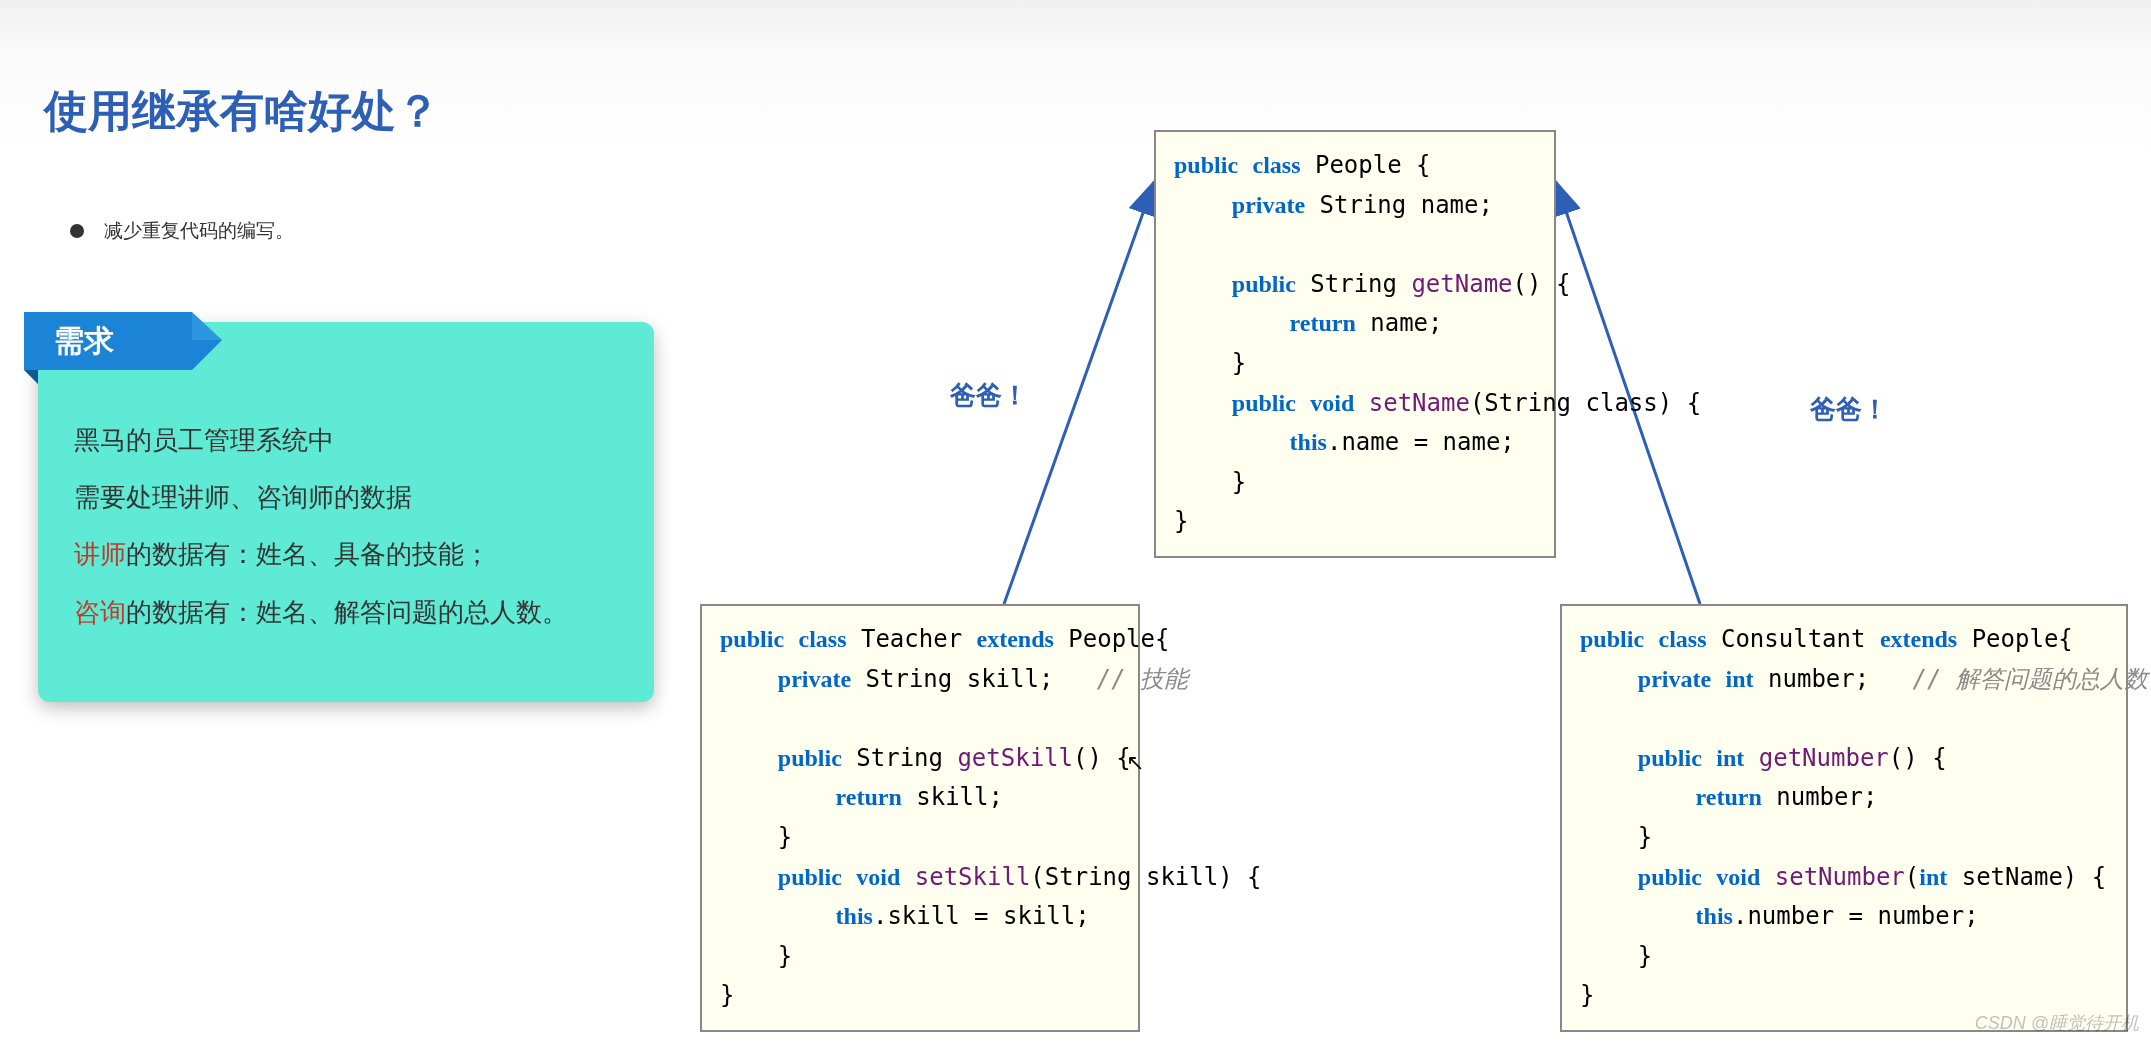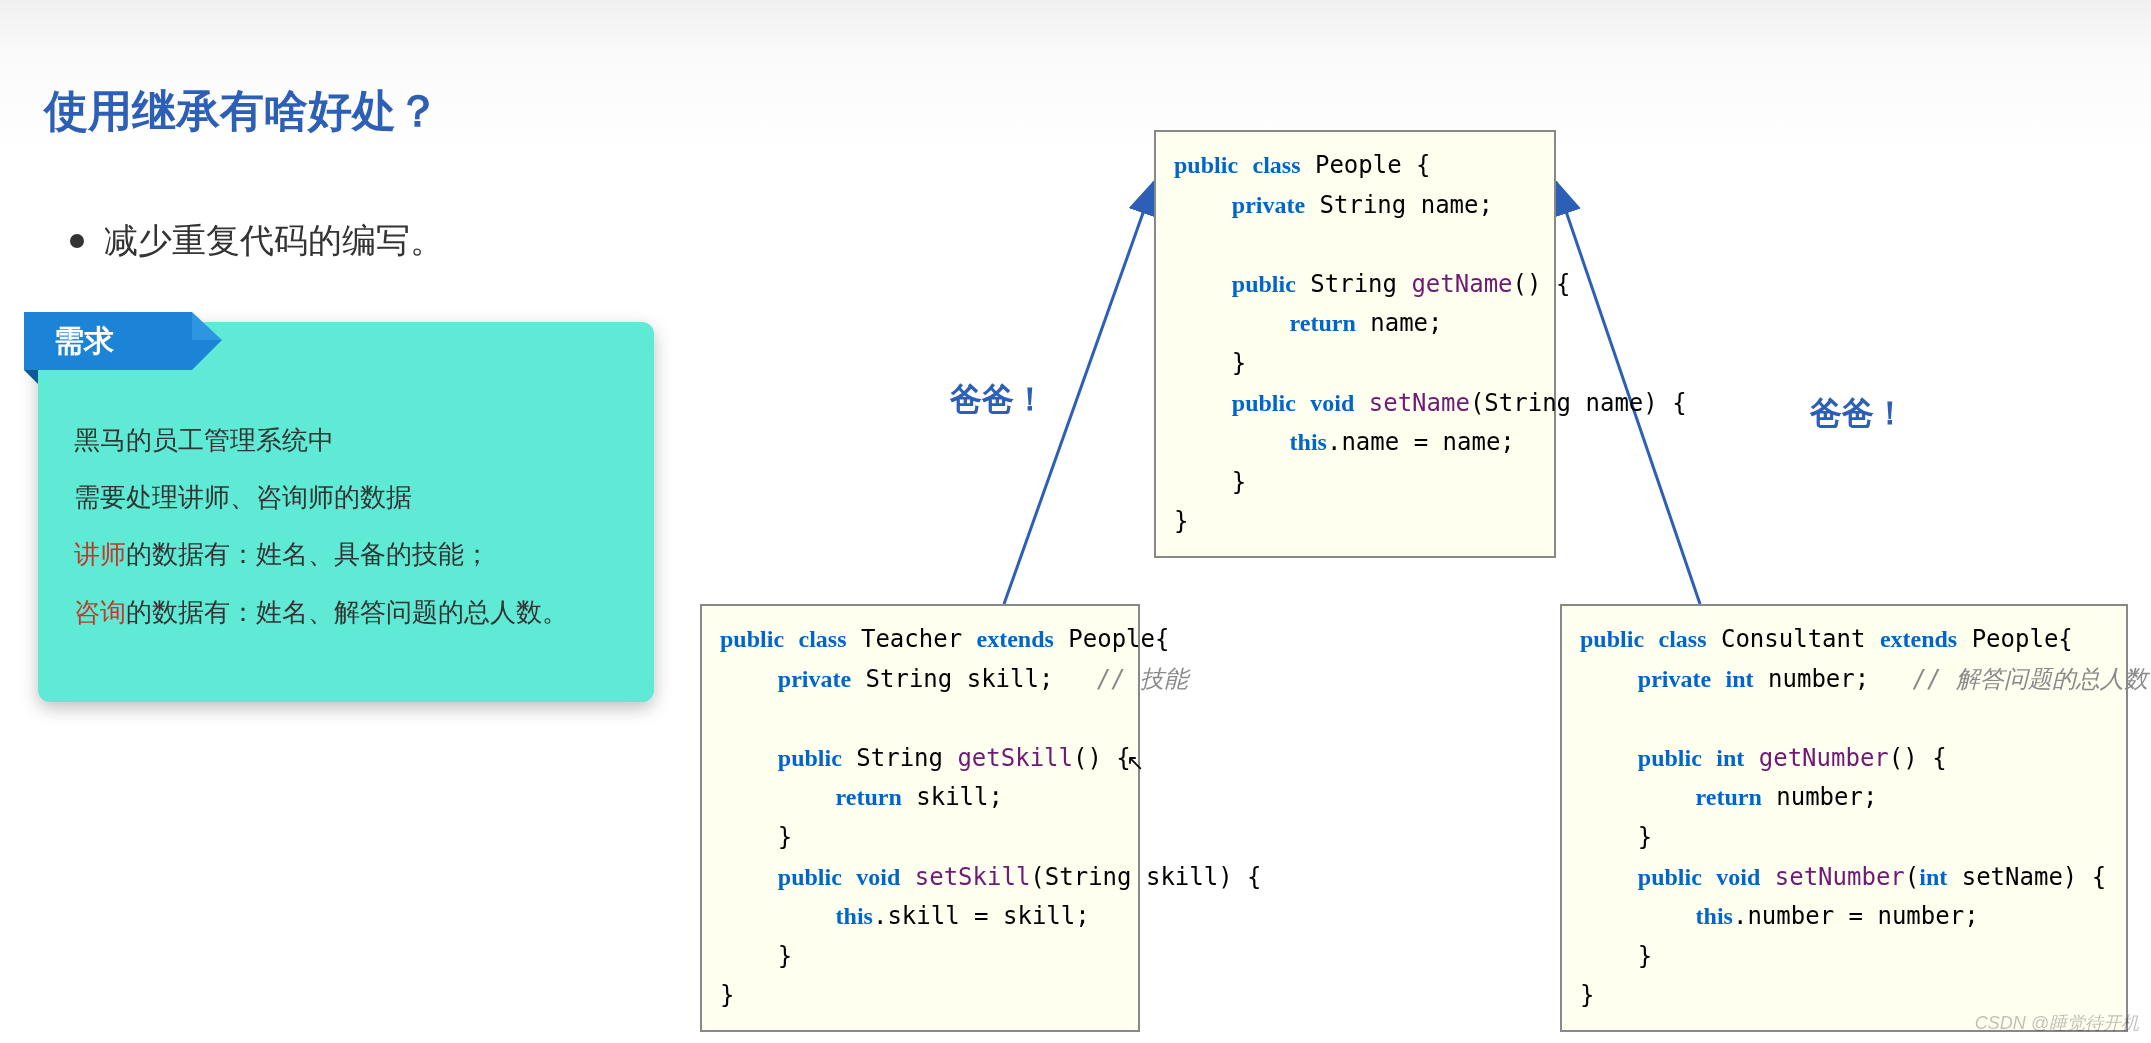--- a/index.html
+++ b/index.html
@@ -17,21 +17,21 @@
       left: 44px;
       font-size: 44px;
       font-weight: bold;
       color: #2c5fb5;
       font-family: "KaiTi", "STKaiti", cursive;
     }
     .bullet-line {
       position: absolute;
       top: 218px;
       left: 70px;
-      font-size: 34px;
+      font-size: 19px;
       color: #333;
       display: flex;
       align-items: center;
       gap: 20px;
     }
     .bullet-dot {
       width: 14px;
       height: 14px;
       border-radius: 50%;
       background: #333;
@@ -105,21 +105,21 @@
       white-space: pre;
     }
     .code-people { top: 130px; left: 1154px; width: 402px; }
     .code-teacher { top: 604px; left: 700px; width: 440px; }
     .code-consultant { top: 604px; left: 1560px; width: 568px; }
     .kw { color: #0066cc; font-weight: 600; font-family: Liberation Serif, serif; }
     .mth { color: #701a75; }
     .cmt { color: #8a8a8a; font-style: italic; }
     .arr-label {
       position: absolute;
-      font-size: 32px;
+      font-size: 26px;
       font-weight: bold;
       color: #2c5fb5;
     }
     .lbl1 { top: 378px; left: 950px; }
     .lbl2 { top: 392px; left: 1810px; }
     .svg-arrows {
       position: absolute;
       top: 0; left: 0;
       width: 2151px;
       height: 1043px;
@@ -178,21 +178,21 @@
 
 <div class="arr-label lbl1">爸爸！</div>
 <div class="arr-label lbl2">爸爸！</div>
 
 <div class="code-box code-people"><span class="kw">public</span> <span class="kw">class</span><span> People {</span>
     <span class="kw">private</span><span> String name;</span>
 <span></span>
     <span class="kw">public</span><span> String </span><span class="mth">getName</span><span>() {</span>
         <span class="kw">return</span><span> name;</span>
 <span>    }</span>
-    <span class="kw">public</span> <span class="kw">void</span> <span class="mth">setName</span><span>(String name) {</span>
+    <span class="kw">public</span> <span class="kw">void</span> <span class="mth">setName</span><span>(String class) {</span>
         <span class="kw">this</span><span>.name = name;</span>
 <span>    }</span>
 <span>}</span></div>
 
 <div class="code-box code-teacher"><span class="kw">public</span> <span class="kw">class</span><span> Teacher </span><span class="kw">extends</span><span> People{</span>
     <span class="kw">private</span><span> String skill;   </span><span class="cmt">// 技能</span>
 <span></span>
     <span class="kw">public</span><span> String </span><span class="mth">getSkill</span><span>() {</span>
         <span class="kw">return</span><span> skill;</span>
 <span>    }</span>

